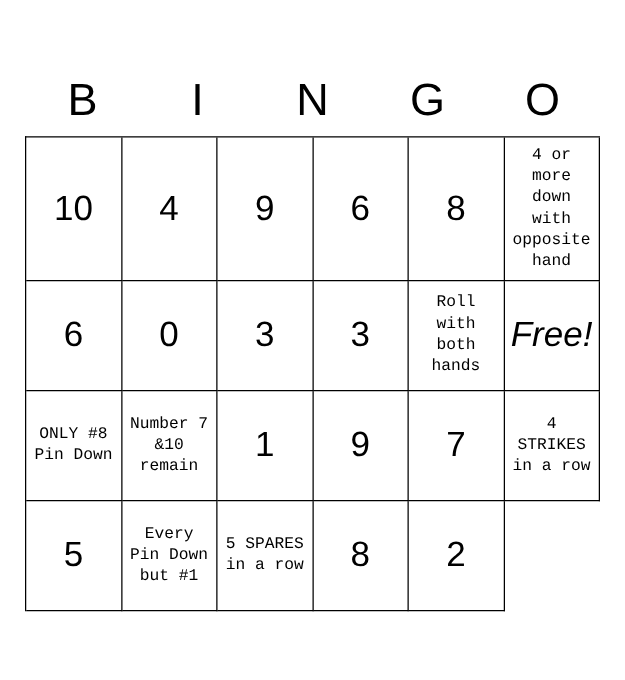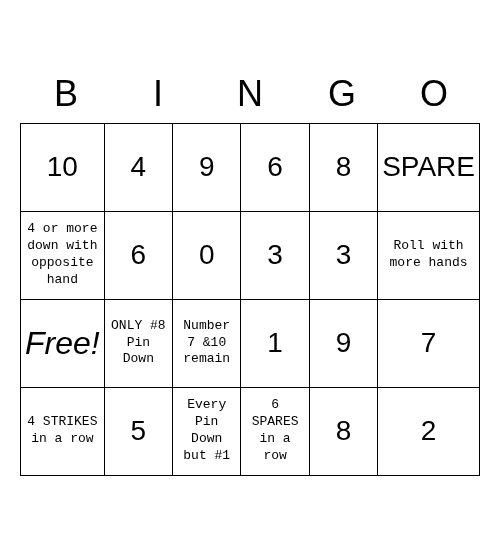--- a/index.html
+++ b/index.html
@@ -49,54 +49,53 @@
       font-size: 28px;
     }
 
     .bingo-cell.small-text {
       font-size: 13px;
       line-height: 1.3;
       font-family: Liberation Mono, monospace;
     }
 
     .bingo-cell.free {
-      font-size: 32px;
+      font-size: 28px;
       font-style: italic;
     }
   </style>
 </head>
 <body>
 
 <div class="bingo-container">
   <div class="bingo-header">
   <div class="bingo-header-cell">B</div>
       <div class="bingo-header-cell">I</div>
       <div class="bingo-header-cell">N</div>
       <div class="bingo-header-cell">G</div>
       <div class="bingo-header-cell">O</div>
     </div>
   <div class="bingo-grid">
   <div class="bingo-cell">10</div>
       <div class="bingo-cell">4</div>
       <div class="bingo-cell">9</div>
       <div class="bingo-cell">6</div>
       <div class="bingo-cell">8</div>
-      <div class="bingo-cell">SPARE</div>
       <div class="bingo-cell small-text">4 or more down with opposite hand</div>
       <div class="bingo-cell">6</div>
       <div class="bingo-cell">0</div>
       <div class="bingo-cell">3</div>
       <div class="bingo-cell">3</div>
-      <div class="bingo-cell small-text">Roll with more hands</div>
+      <div class="bingo-cell small-text">Roll with both hands</div>
       <div class="bingo-cell free">Free!</div>
       <div class="bingo-cell small-text">ONLY #8 Pin Down</div>
       <div class="bingo-cell small-text">Number 7 &amp;10 remain</div>
       <div class="bingo-cell">1</div>
       <div class="bingo-cell">9</div>
       <div class="bingo-cell">7</div>
       <div class="bingo-cell small-text">4 STRIKES in a row</div>
       <div class="bingo-cell">5</div>
       <div class="bingo-cell small-text">Every Pin Down but #1</div>
-      <div class="bingo-cell small-text">6 SPARES in a row</div>
+      <div class="bingo-cell small-text">5 SPARES in a row</div>
       <div class="bingo-cell">8</div>
       <div class="bingo-cell">2</div>
     </div>
 </div>
 
 </body></html>

